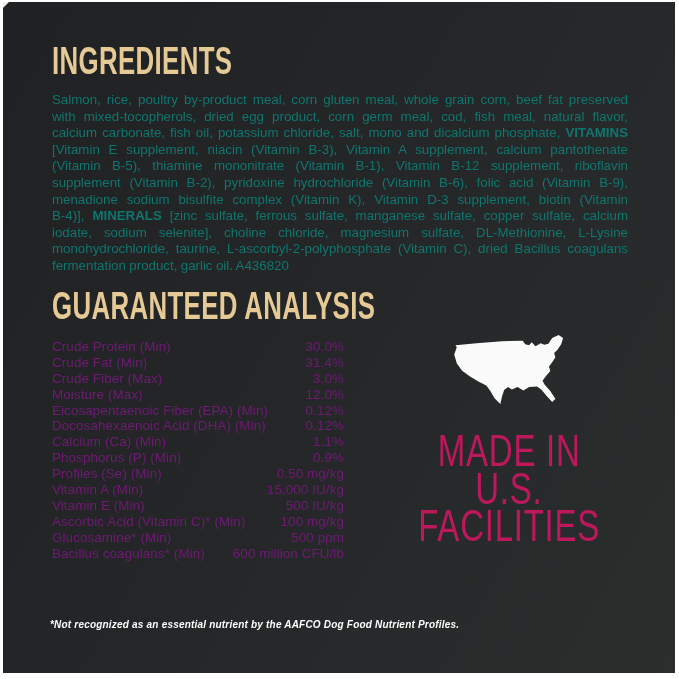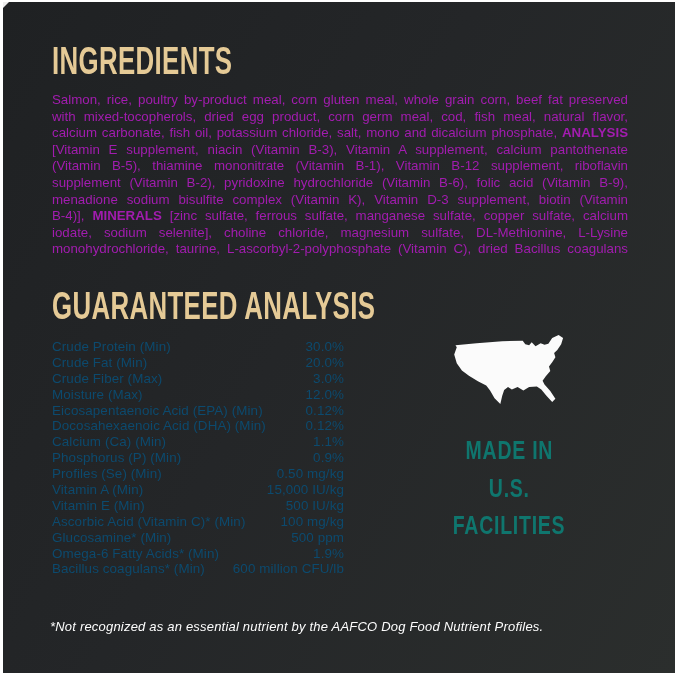--- a/index.html
+++ b/index.html
@@ -6,81 +6,82 @@
   body{width:679px;height:679px;background:#ffffff;font-family:"Liberation Sans","DejaVu Sans",sans-serif;}
   .page{position:relative;width:679px;height:679px;background:#ffffff;overflow:hidden;}
   .panel{position:absolute;left:3px;top:2px;right:4px;bottom:6px;
          background:linear-gradient(120deg,#1f2123 0%,#242628 45%,#2b2e2d 100%);}
   .corner-fold{position:absolute;left:0;top:0;width:11px;height:11px;
                background:rgba(255,255,255,.92);clip-path:polygon(0 0,100% 0,0 100%);}
   .heading{position:absolute;color:#e5ca96;font-weight:700;font-size:38px;line-height:1;
            letter-spacing:.5px;transform:scaleX(.68);transform-origin:0 0;white-space:nowrap;}
   #ingredients-title{left:52px;top:42px;}
   #analysis-title{left:52px;top:287px;}
-  .ingredients-par{position:absolute;left:52px;top:92px;width:576px;color:#a21caf;}
+  .ingredients-par{position:absolute;left:52px;top:92px;width:576px;color:#0f766e;}
   .ing-line{font-size:13.3px;line-height:16.6px;height:16.6px;letter-spacing:0;
             word-spacing:-.3px;text-align:justify;text-align-last:justify;white-space:normal;}
   .ing-line.last{text-align-last:left;}
   .ing-line b{font-weight:700;}
-  .analysis-table{position:absolute;left:52px;top:339px;width:292px;color:#0c4a6e;}
+  .analysis-table{position:absolute;left:52px;top:339px;width:292px;color:#701a75;}
   .an-row{display:flex;justify-content:space-between;align-items:baseline;
           font-size:13.4px;line-height:15.9px;height:15.9px;letter-spacing:.1px;}
   .an-label{white-space:nowrap;}
   .an-value{white-space:nowrap;text-align:right;}
   .map-wrap{position:absolute;left:451px;top:334px;width:114px;height:72px;}
   .made-in{position:absolute;left:384px;top:432px;width:250px;text-align:center;
-           color:#0f766e;font-weight:700;font-size:26px;line-height:37.5px;letter-spacing:1px;}
+           color:#be185d;font-weight:400;font-size:44px;line-height:37.5px;letter-spacing:1px;}
   .made-in .mi-line{display:inline-block;transform:scaleX(.75);white-space:nowrap;}
   .made-in div{height:37.5px;}
   .footnote{position:absolute;left:50px;top:619px;width:500px;color:#fdfdfd;
-            font-size:13px;font-weight:400;font-style:italic;letter-spacing:.2px;}
+            font-size:10px;font-weight:700;font-style:italic;letter-spacing:.2px;}
 </style>
 </head>
 <body>
 
 <div class="page">
   <div class="panel"></div>
   <div class="corner-fold"></div>
 
   <div id="ingredients-title" class="heading">INGREDIENTS</div>
 
   <div class="ingredients-par" id="ingredients-par">
       <div class="ing-line"><span>Salmon, rice, poultry by-product meal, corn gluten meal, whole grain corn, beef fat preserved</span></div>
       <div class="ing-line"><span>with mixed-tocopherols, dried egg product, corn germ meal, cod, fish meal, natural flavor,</span></div>
-      <div class="ing-line"><span>calcium carbonate, fish oil, potassium chloride, salt, mono and dicalcium phosphate, </span><b>ANALYSIS</b></div>
+      <div class="ing-line"><span>calcium carbonate, fish oil, potassium chloride, salt, mono and dicalcium phosphate, </span><b>VITAMINS</b></div>
       <div class="ing-line"><span>[Vitamin E supplement, niacin (Vitamin B-3), Vitamin A supplement, calcium pantothenate</span></div>
       <div class="ing-line"><span>(Vitamin B-5), thiamine mononitrate (Vitamin B-1), Vitamin B-12 supplement, riboflavin</span></div>
       <div class="ing-line"><span>supplement (Vitamin B-2), pyridoxine hydrochloride (Vitamin B-6), folic acid (Vitamin B-9),</span></div>
       <div class="ing-line"><span>menadione sodium bisulfite complex (Vitamin K), Vitamin D-3 supplement, biotin (Vitamin</span></div>
       <div class="ing-line"><span>B-4)], </span><b>MINERALS</b><span> [zinc sulfate, ferrous sulfate, manganese sulfate, copper sulfate, calcium</span></div>
       <div class="ing-line"><span>iodate, sodium selenite], choline chloride, magnesium sulfate, DL-Methionine, L-Lysine</span></div>
       <div class="ing-line"><span>monohydrochloride, taurine, L-ascorbyl-2-polyphosphate (Vitamin C), dried Bacillus coagulans</span></div>
+      <div class="ing-line last"><span>fermentation product, garlic oil. A436820</span></div>
     </div>
 
   <div id="analysis-title" class="heading">GUARANTEED ANALYSIS</div>
 
   <div class="analysis-table" id="analysis-table">
       <div class="an-row">
         <span class="an-label">Crude Protein (Min)</span>
         <span class="an-value">30.0%</span>
       </div>
       <div class="an-row">
         <span class="an-label">Crude Fat (Min)</span>
-        <span class="an-value">20.0%</span>
+        <span class="an-value">31.4%</span>
       </div>
       <div class="an-row">
         <span class="an-label">Crude Fiber (Max)</span>
         <span class="an-value">3.0%</span>
       </div>
       <div class="an-row">
         <span class="an-label">Moisture (Max)</span>
         <span class="an-value">12.0%</span>
       </div>
       <div class="an-row">
-        <span class="an-label">Eicosapentaenoic Acid (EPA) (Min)</span>
+        <span class="an-label">Eicosapentaenoic Fiber (EPA) (Min)</span>
         <span class="an-value">0.12%</span>
       </div>
       <div class="an-row">
         <span class="an-label">Docosahexaenoic Acid (DHA) (Min)</span>
         <span class="an-value">0.12%</span>
       </div>
       <div class="an-row">
         <span class="an-label">Calcium (Ca) (Min)</span>
         <span class="an-value">1.1%</span>
       </div>
@@ -102,24 +103,20 @@
       </div>
       <div class="an-row">
         <span class="an-label">Ascorbic Acid (Vitamin C)* (Min)</span>
         <span class="an-value">100 mg/kg</span>
       </div>
       <div class="an-row">
         <span class="an-label">Glucosamine* (Min)</span>
         <span class="an-value">500 ppm</span>
       </div>
       <div class="an-row">
-        <span class="an-label">Omega-6 Fatty Acids* (Min)</span>
-        <span class="an-value">1.9%</span>
-      </div>
-      <div class="an-row">
         <span class="an-label">Bacillus coagulans* (Min)</span>
         <span class="an-value">600 million CFU/lb</span>
       </div>
     </div>
 
   <div class="map-wrap">
     <svg width="114" height="72" viewBox="0 0 89 70" preserveAspectRatio="none" xmlns="http://www.w3.org/2000/svg" aria-hidden="true">
       <path fill="#fbfbfb" d="
         M3.5 11 L20 9 L40 7 L56 6.5
         L58 10 L61 11 L63 8 L66 12 L70 9 L73 10.5 L76 9.5

